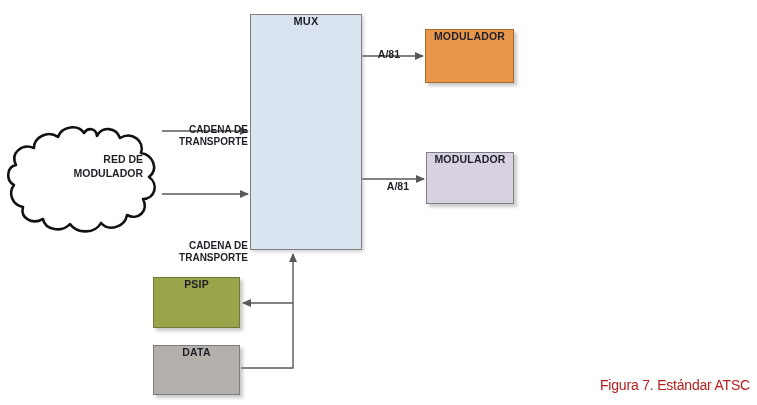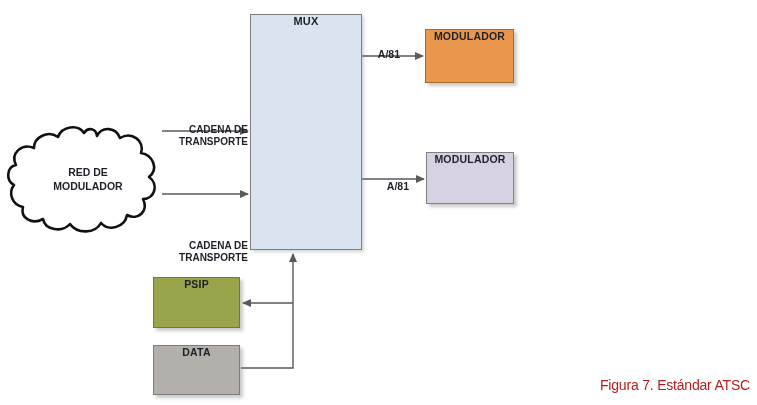--- a/index.html
+++ b/index.html
@@ -65,26 +65,25 @@
     margin-top: 28px;
   }
   #cadena-top    { left: 152px; top: 96px;  width: 96px; }
   #cadena-bottom { left: 152px; top: 212px; width: 96px; }
   #a81-top       { left: 360px; top: 20px;  width: 40px; font-size: 10.5px; }
   #a81-bottom    { left: 369px; top: 152px; width: 40px; font-size: 10.5px; }
   #cloud-svg { left: 2px; top: 121px; }
   #cloud-text {
     position: absolute;
     left: 33px; top: 152px; width: 110px;
-    text-align: center;
+    text-align: right;
     font-weight: bold;
     color: #1f1f28;
     font-size: 10.5px;
     line-height: 14px;
-    margin-top: 13px;
   }
   #connector-svg {
     position: absolute;
     left: 0; top: 0;
     pointer-events: none;
   }
   #figure-caption {
     position: absolute;
     left: 558px; top: 377px; width: 192px;
     text-align: right;

